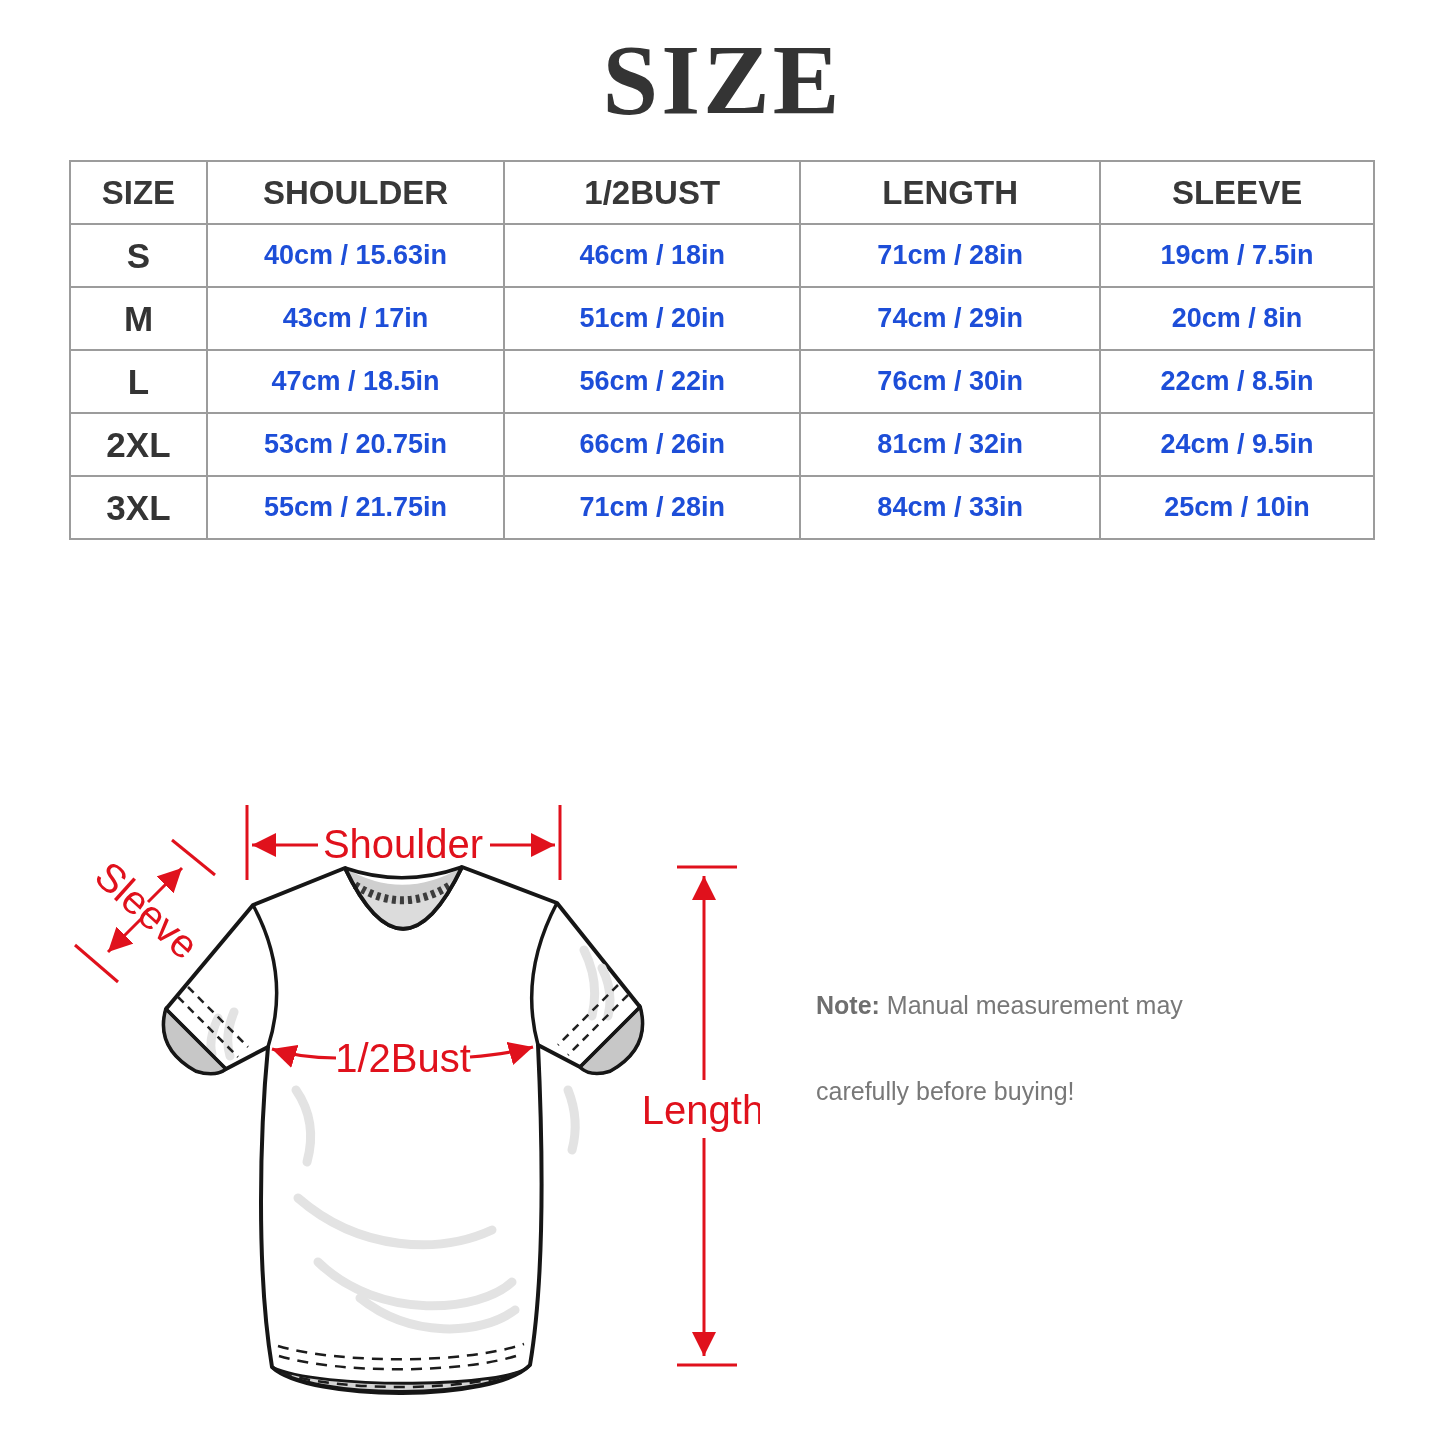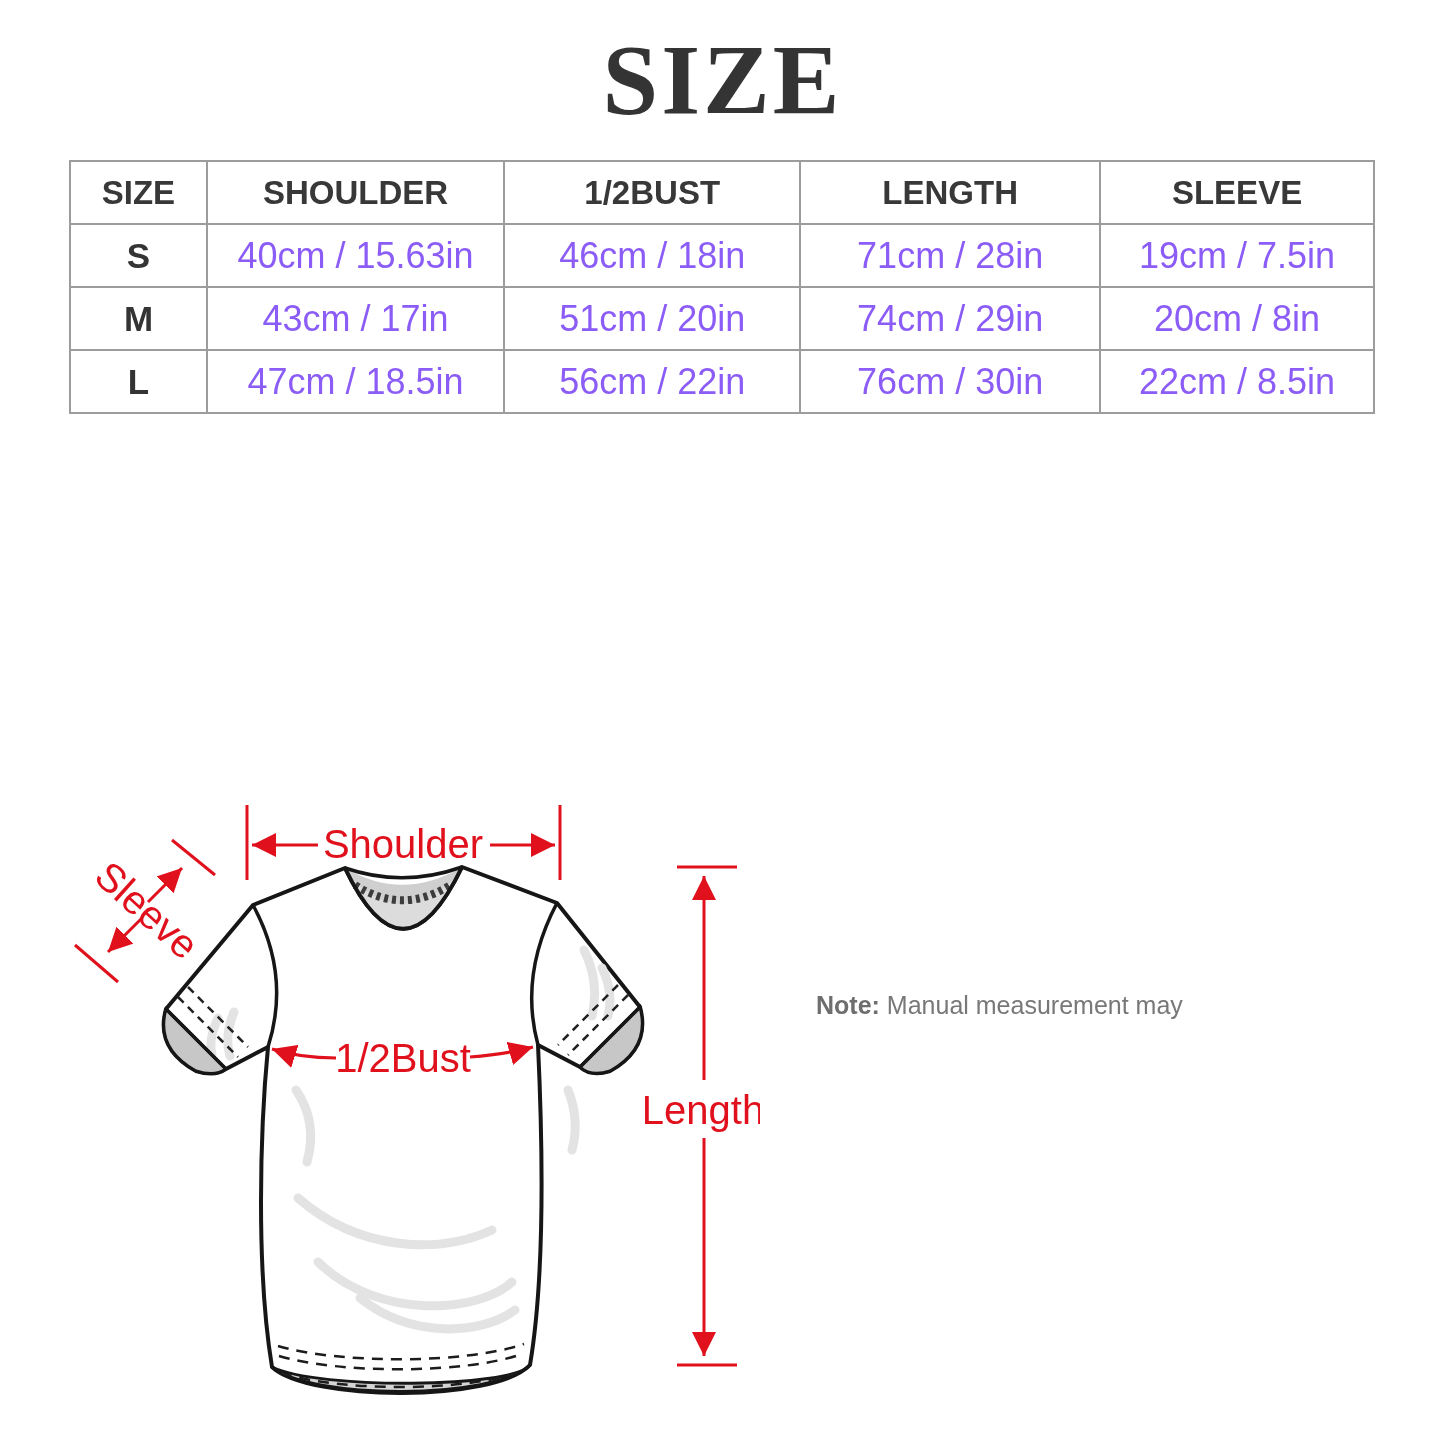--- a/index.html
+++ b/index.html
@@ -15,21 +15,21 @@
   table.size-table{
     position:absolute;left:69px;top:160px;width:1306px;
     border-collapse:collapse;table-layout:fixed;background:#fff;
   }
   .size-table th,.size-table td{
     border:2px solid #9c9c9c;height:61px;text-align:center;
     vertical-align:middle;padding:0;
   }
   .size-table th{font-size:33px;font-weight:bold;color:#383838;}
   .size-table td.size-col{font-size:35px;font-weight:bold;color:#343434;}
-  .size-table td.val{font-size:36px;font-weight:normal;color:#8b5cf6;}
+  .size-table td.val{font-size:27px;font-weight:bold;color:#1d4ed8;}
   .note-block{
     position:absolute;left:816px;top:962px;width:540px;
     font-size:25px;color:#787878;
   }
   .note-block .nline{line-height:86px;white-space:nowrap;}
   .note-block b{color:#6e6e6e;font-weight:bold;}
   svg.shirt-diagram{position:absolute;left:60px;top:790px;}
   .red-label{
     font-family:"Liberation Sans",sans-serif;font-size:40px;fill:#e0111c;
   }
@@ -70,20 +70,34 @@
         <td class="val">51cm / 20in</td>
         <td class="val">74cm / 29in</td>
         <td class="val">20cm / 8in</td>
       </tr>
       <tr>
         <td class="size-col">L</td>
         <td class="val">47cm / 18.5in</td>
         <td class="val">56cm / 22in</td>
         <td class="val">76cm / 30in</td>
         <td class="val">22cm / 8.5in</td>
+      </tr>
+      <tr>
+        <td class="size-col">2XL</td>
+        <td class="val">53cm / 20.75in</td>
+        <td class="val">66cm / 26in</td>
+        <td class="val">81cm / 32in</td>
+        <td class="val">24cm / 9.5in</td>
+      </tr>
+      <tr>
+        <td class="size-col">3XL</td>
+        <td class="val">55cm / 21.75in</td>
+        <td class="val">71cm / 28in</td>
+        <td class="val">84cm / 33in</td>
+        <td class="val">25cm / 10in</td>
       </tr>
     </tbody>
 </table>
 
 <svg class="shirt-diagram" width="700" height="655" viewBox="0 0 700 655" xmlns="http://www.w3.org/2000/svg">
   <defs>
     <marker id="arw" viewBox="0 0 8 8" refX="8" refY="4" markerWidth="8" markerHeight="8" orient="auto">
       <path d="M0,0 L8,4 L0,8 Z" fill="#e0111c"></path>
     </marker>
   </defs>
@@ -166,13 +180,14 @@
     <line x1="617" y1="77" x2="677" y2="77"></line>
     <line x1="617" y1="575" x2="677" y2="575"></line>
     <path d="M644,290 L644,86" marker-end="url(#arw)"></path>
     <path d="M644,348 L644,566" marker-end="url(#arw)"></path>
   </g>
   <text class="red-label" x="643" y="334" text-anchor="middle">Length</text>
 </svg>
 
 <div class="note-block">
   <div class="nline"><b>Note:</b> <span>Manual measurement may</span></div>
+  <div class="nline">carefully before buying!</div>
 </div>
 
 </body></html>

